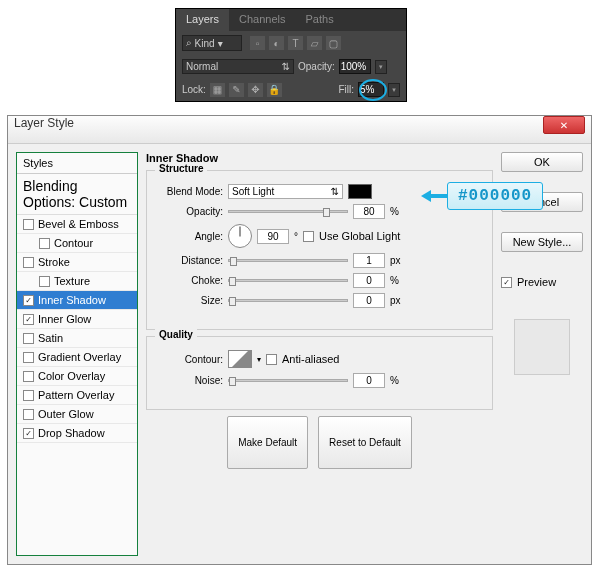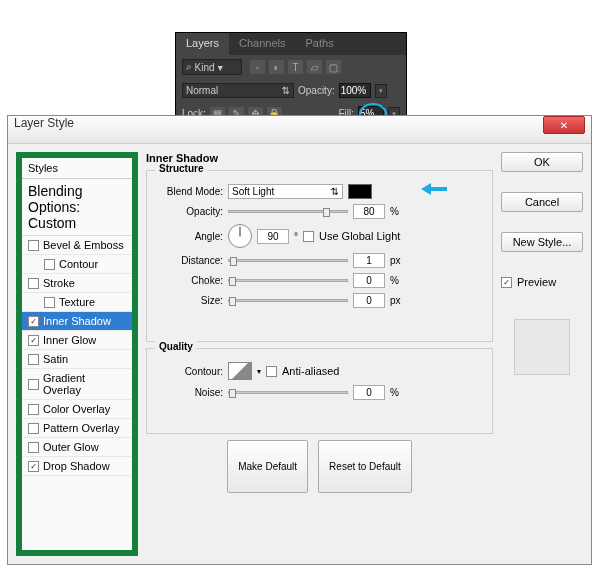--- a/index.html
+++ b/index.html
@@ -1,48 +1,48 @@
 <!DOCTYPE html>
 <html><head>
 <meta charset="utf-8">
 <style>
   * { box-sizing: border-box; margin: 0; padding: 0; font-family: Tahoma, Arial, sans-serif; }
   body { background: #fff; width: 600px; height: 573px; position: relative; }
   
   
-  .layers-panel { position: absolute; left: 175px; top: 8px; width: 232px; background: #454545; border: 1px solid #000; margin-top: 24px; }
+  .layers-panel { position: absolute; left: 175px; top: 8px; width: 232px; background: #454545; border: 1px solid #000; }
   .lp-tabs { display: flex; background: #323232; height: 22px; }
   .lp-tab { padding: 4px 10px; font-size: 11px; color: #888; }
   .lp-tab.active { background: #454545; color: #ddd; }
   .lp-row { display: flex; align-items: center; padding: 4px 6px; gap: 4px; font-size: 10px; color: #ccc; }
   .lp-select { background: #353535; border: 1px solid #222; color: #ccc; font-size: 10px; padding: 1px 3px; display: flex; align-items: center; gap: 3px; }
   .lp-select.kind { width: 60px; }
   .lp-icons { display: flex; gap: 4px; margin-left: 4px; }
   .lp-icon { width: 15px; height: 14px; background: #555; display: flex; align-items: center; justify-content: center; color: #aaa; font-size: 10px; }
   .lp-input { background: #2a2a2a; border: 1px solid #111; color: #fff; font-size: 10px; width: 32px; padding: 1px; }
   .lp-arrow { width: 12px; height: 14px; background: #3a3a3a; border: 1px solid #222; color: #999; font-size: 7px; display: flex; align-items: center; justify-content: center; }
   .fill-circle { position: absolute; right: 19px; top: 70px; width: 28px; height: 22px; border: 2px solid #1caee3; border-radius: 50%; pointer-events: none; }
   
   
   .dialog { position: absolute; left: 7px; top: 115px; width: 585px; height: 450px; border: 1px solid #888; background: #f0f0f0; }
   .titlebar { height: 28px; background: linear-gradient(#fdfdfd,#e8e8e8); border-bottom: 1px solid #ccc; display: flex; padding: 0 6px; }
   .title { font-size: 12px; color: #333; flex: 1; }
   .close-x { width: 42px; height: 18px; background: linear-gradient(#e66,#c33); border: 1px solid #a22; border-radius: 2px; color: #fff; font-size: 10px; display: flex; align-items: center; justify-content: center; }
   .dlg-body { display: flex; padding: 8px; gap: 8px; height: calc(100% - 28px); }
   
-  .styles-list { width: 122px; border: 6px solid #15803d; background: #fafafa; font-size: 11px; }
+  .styles-list { width: 122px; border: 1px solid #15803d; background: #fafafa; font-size: 11px; }
   .sl-header { padding: 4px 6px; border-bottom: 1px solid #ccc; }
   .sl-sub { padding: 4px 6px; border-bottom: 1px solid #ddd; font-size: 14px; }
   .sl-item { display: flex; align-items: center; padding: 3px 6px; gap: 4px; border-bottom: 1px solid #e8e8e8; }
   .sl-item.indent { padding-left: 22px; }
   .sl-item.selected { background: #2f7dd1; color: #fff; }
   .chk { width: 11px; height: 11px; border: 1px solid #888; background: #fff; font-size: 8px; display: flex; align-items: center; justify-content: center; color: #222; }
   
   .center { flex: 1; font-size: 11px; }
-  .group { border: 1px solid #ccc; padding: 8px 10px 28px; margin-bottom: 6px; position: relative; }
+  .group { border: 1px solid #ccc; padding: 8px 10px 16px; margin-bottom: 6px; position: relative; }
   .group-title { position: absolute; top: -8px; left: 8px; background: #f0f0f0; padding: 0 4px; font-weight: bold; font-size: 10px; }
   .section-title { font-weight: bold; margin-bottom: 6px; font-size: 11px; }
   .frow { display: flex; align-items: center; margin: 5px 0; gap: 5px; }
   .flabel { width: 66px; text-align: right; font-size: 10px; }
   .dd { border: 1px solid #aaa; background: #fff; font-size: 10px; padding: 1px 3px; width: 115px; display: flex; justify-content: space-between; align-items: center; }
   .swatch { width: 24px; height: 15px; border: 1px solid #666; background: #000; }
   .slider { height: 3px; background: #ccc; width: 120px; position: relative; border: 1px solid #aaa; }
   .slider .thumb { position: absolute; top: -3px; width: 7px; height: 9px; background: #eee; border: 1px solid #888; }
   .numbox { width: 32px; height: 15px; border: 1px solid #aaa; background: #fff; font-size: 10px; text-align: center; padding: 1px; }
   .unit { font-size: 10px; }
@@ -254,13 +254,14 @@
         <div class="chk">✓</div>
         <span>Preview</span>
       </div>
       <div class="preview-sw"></div>
     </div>
   </div>
 </div>
 
 <div class="callout">
   <div class="callout-arrow"></div>
+  <div class="callout-box">#000000</div>
 </div>
 
 </body></html>

